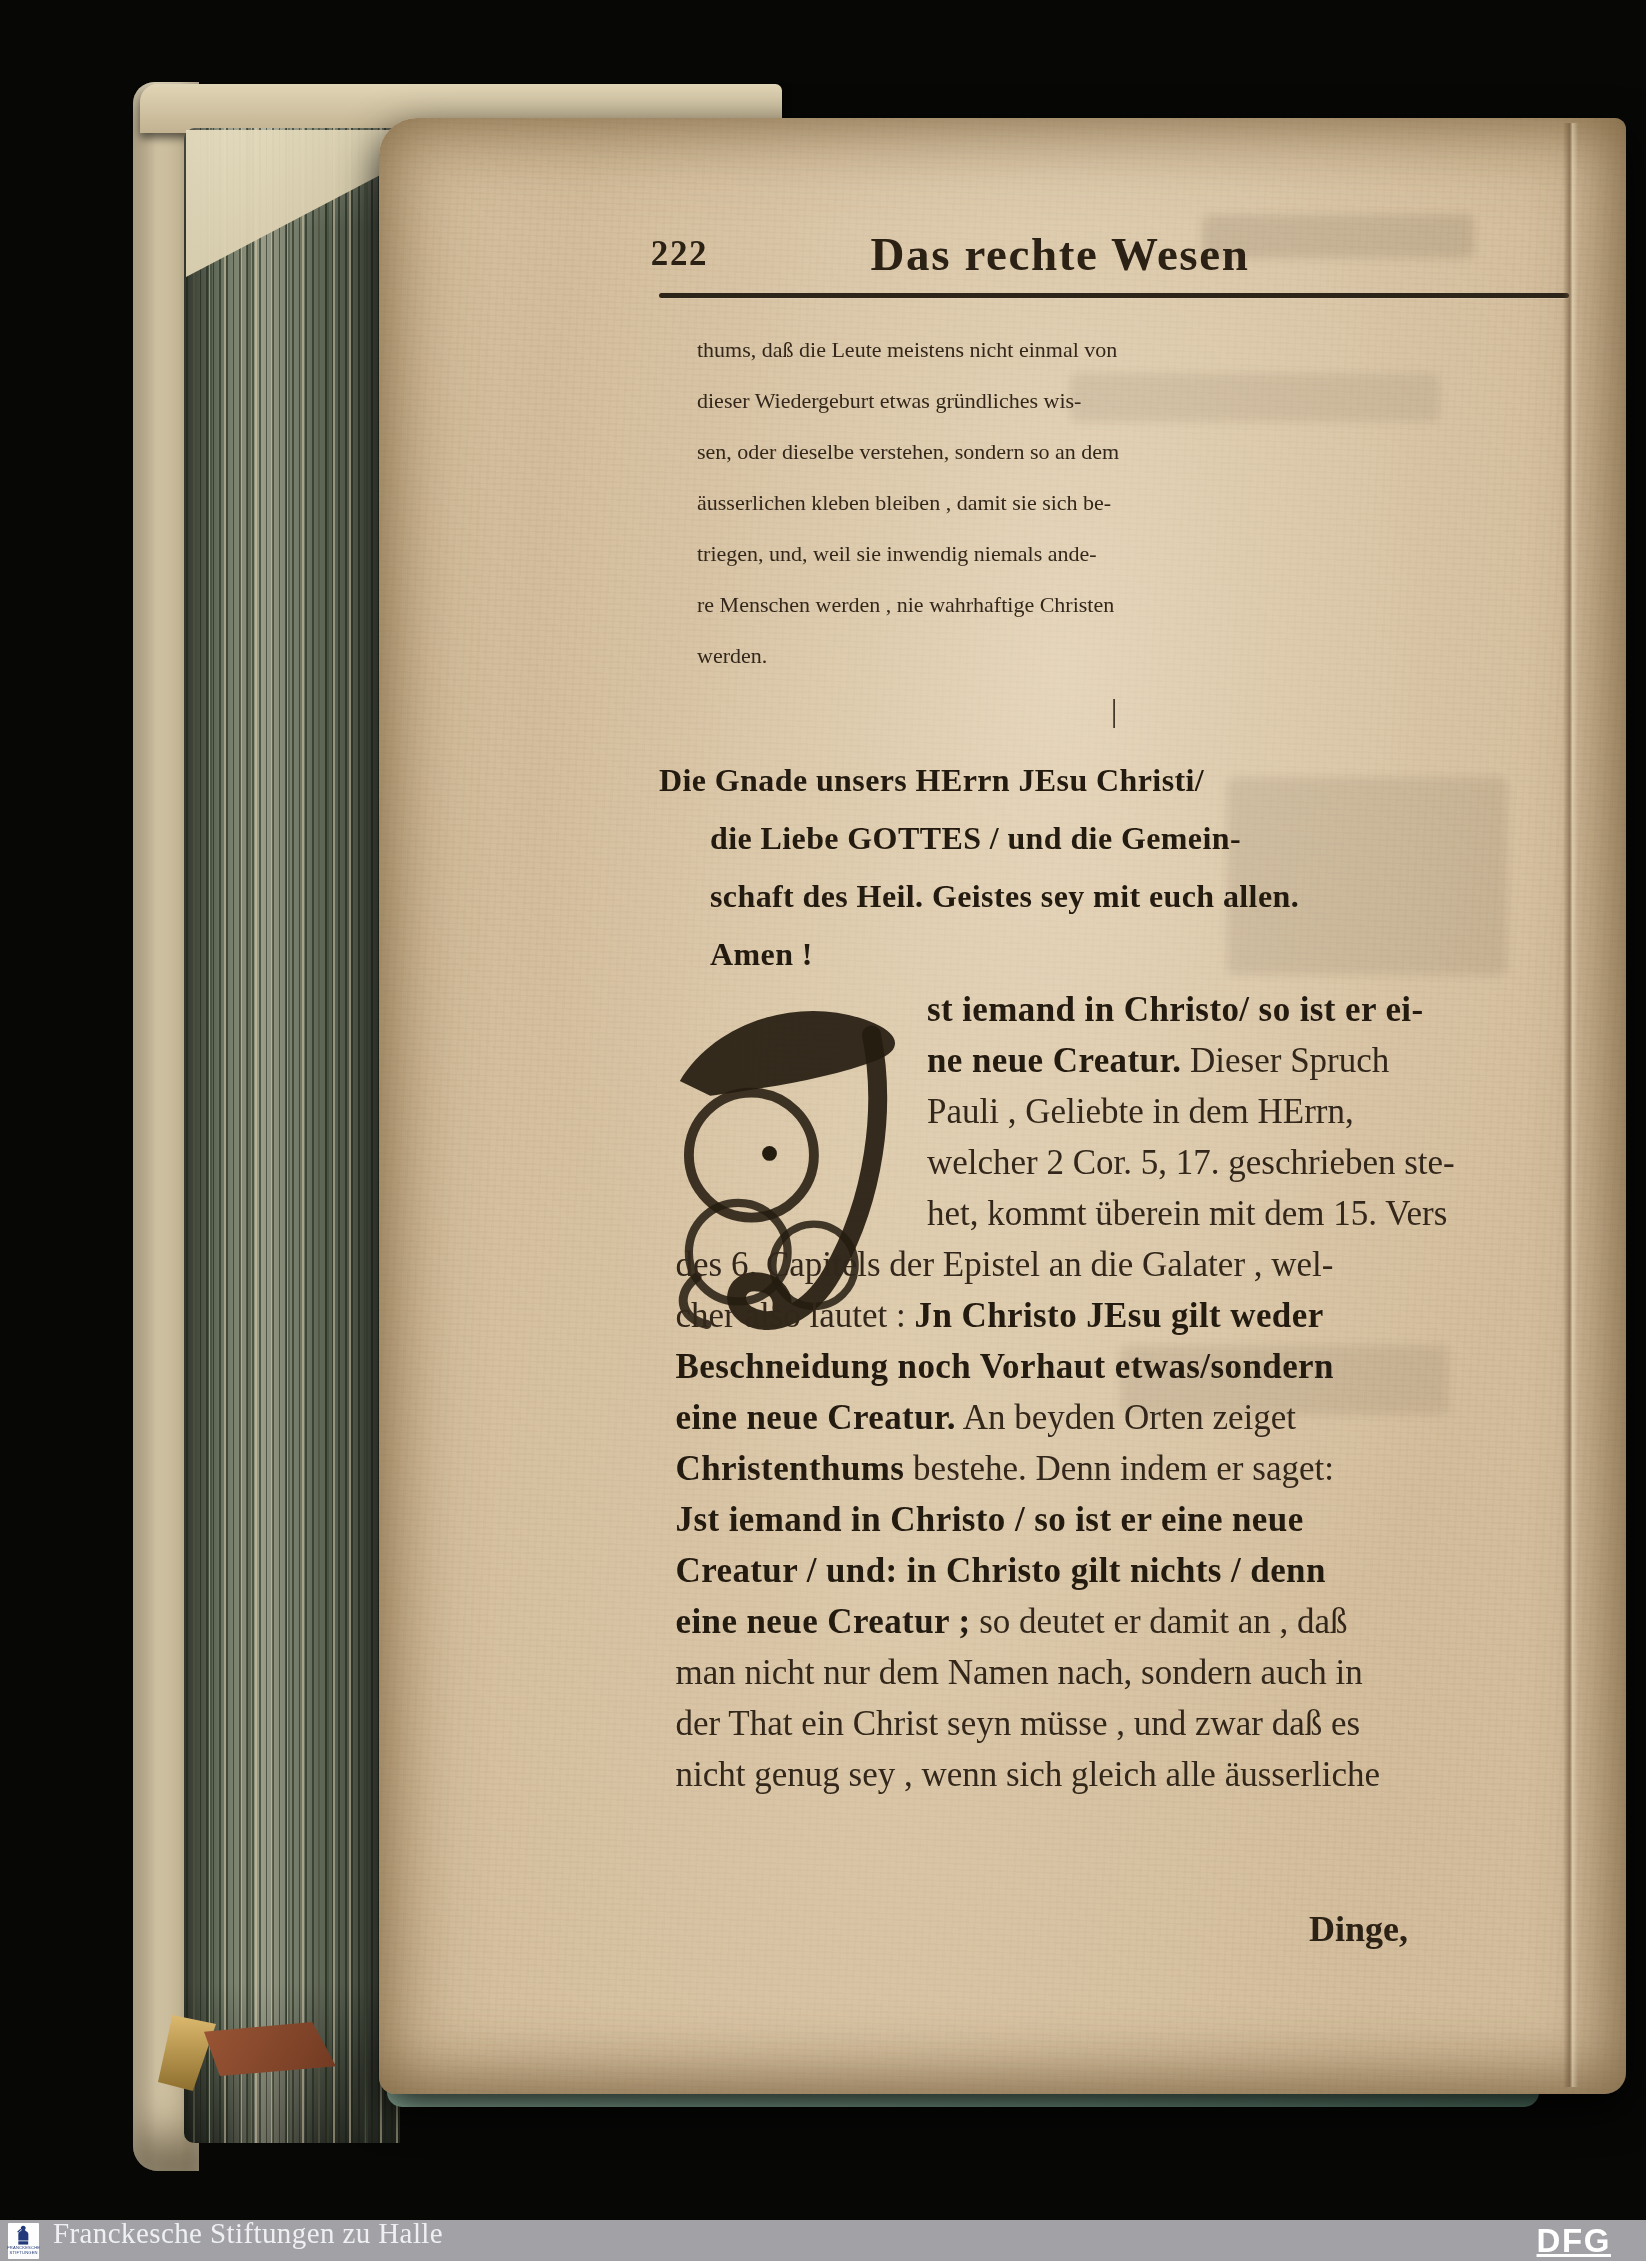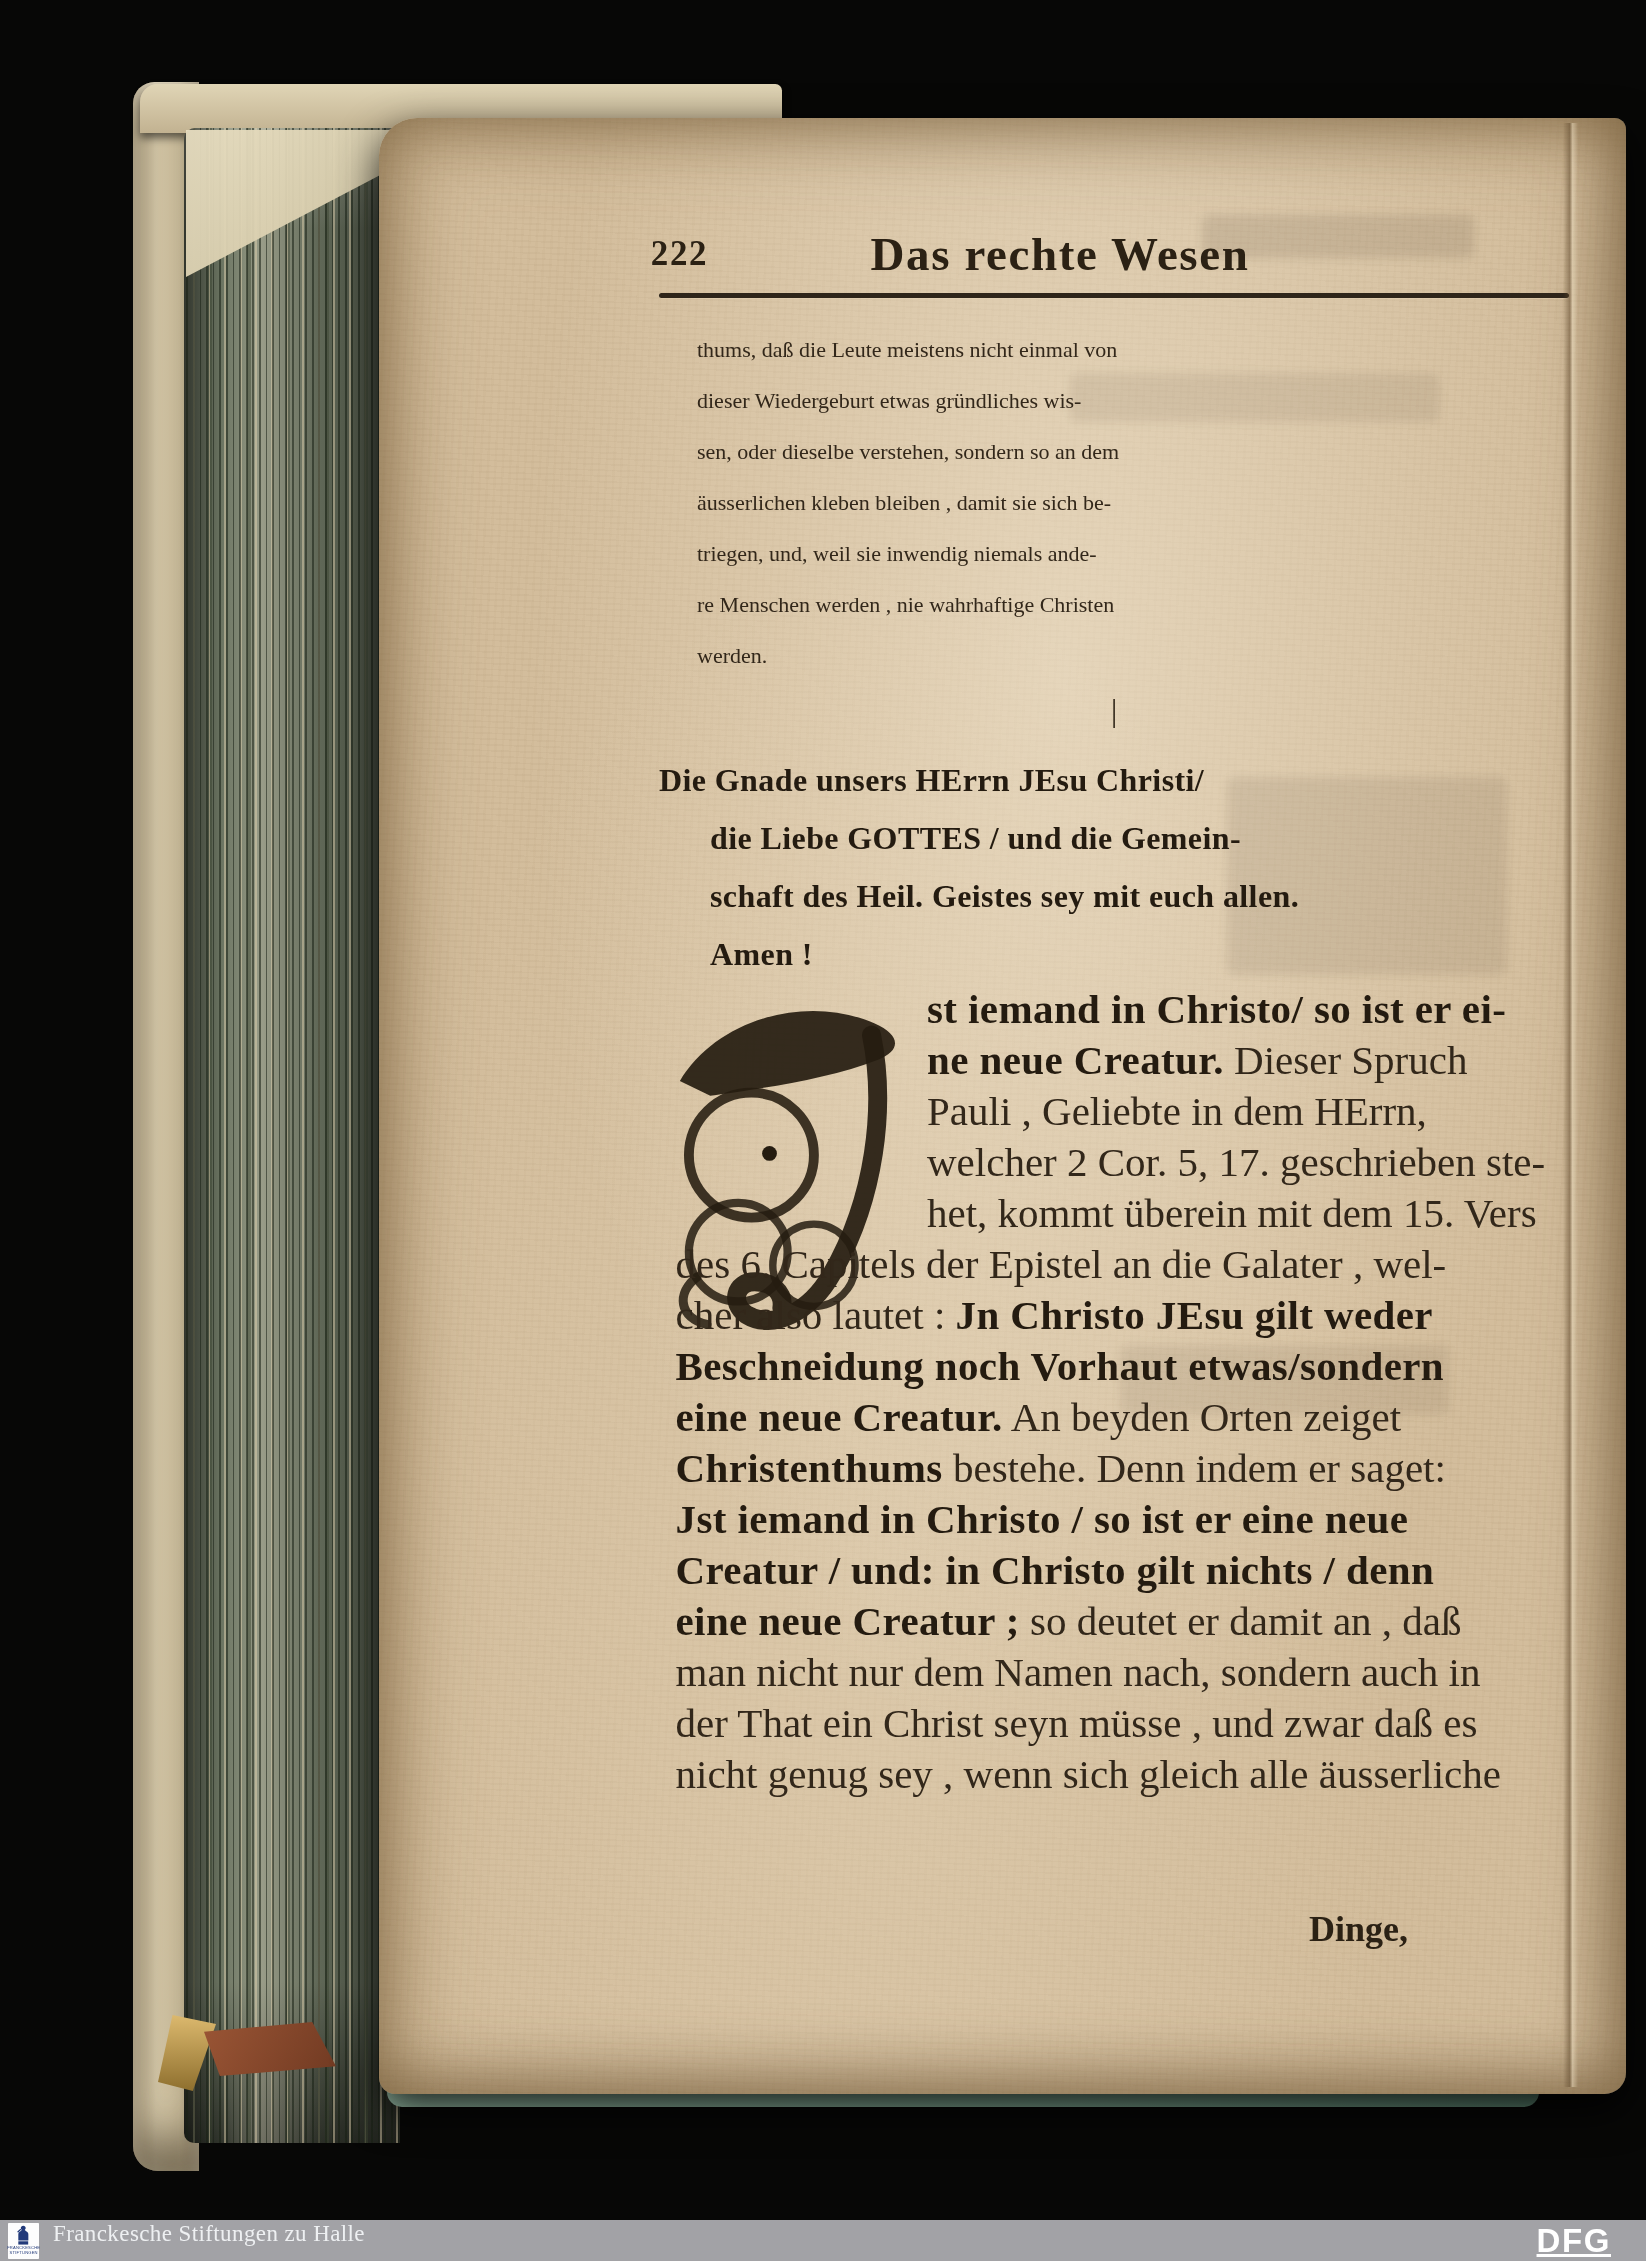--- a/index.html
+++ b/index.html
@@ -90,40 +90,40 @@
     font-size:47px;font-weight:700;letter-spacing:1.6px;color:#2b2114;
   }
   .head-rule{position:absolute;top:66px;left:0;width:910px;height:5px;background:#2e251a;border-radius:2.5px;
     box-shadow:0 0.8px 0 rgba(240,225,195,.4);}
   .para{position:absolute;left:0;width:910px;}
   .tline{white-space:nowrap;}
   .p1{top:97px;margin-left:38px;font-size:22px;line-height:51px;}
   .section-mark{position:absolute;top:466px;left:0;width:100%;text-align:center;font-size:31px;color:#2b2114;}
   .salutation{top:524px;font-size:32px;line-height:58px;font-weight:700;color:#261d10;letter-spacing:0.8px;}
   .salutation .tline:not(:first-child){margin-left:51px;}
-  .p3{top:757px;font-size:41px;line-height:51px;}
+  .p3{top:757px;font-size:35px;line-height:51px;}
   .p3 .inner{margin-left:16.5px;}
   .dropcap{float:left;width:255px;height:255px;margin-right:13px;}
   .dropcap svg{overflow:visible;display:block;}
   .b{font-weight:700;color:#241b10;letter-spacing:0.4px;}
   .catchword{position:absolute;top:1681px;left:0;width:910px;text-align:right;
     padding-right:161px;box-sizing:border-box;font-size:36px;font-weight:700;color:#2b2114;}
   
   .footer-bar{
     position:absolute;left:0;bottom:0;width:1646px;height:41px;z-index:10;
     background:#a2a2a6;
   }
   .logo-box{
     position:absolute;left:8.2px;top:2.5px;width:31px;height:36px;background:#fdfdfd;border-radius:0.8px;
     display:flex;flex-direction:column;align-items:center;justify-content:flex-start;padding-top:1.6px;box-sizing:border-box;
   }
   .logo-text{font-family:"Liberation Sans",sans-serif;font-size:4.1px;line-height:5px;color:#223a7a;letter-spacing:0.2px;text-align:center;}
   .institution{
     position:absolute;left:53px;top:0;height:27px;display:flex;align-items:center;
-    font-family:"Liberation Serif",serif;font-size:23px;color:#eef0f2;letter-spacing:0.4px;
+    font-family:"Liberation Serif",serif;font-size:29px;color:#eef0f2;letter-spacing:0.4px;
   }
   .dfg{
     position:absolute;right:35px;top:0;height:41px;display:flex;align-items:center;
     font-family:"Liberation Sans",sans-serif;font-size:33px;font-weight:700;color:#ffffff;letter-spacing:1.6px;text-decoration:underline;
   }
 </style>
 </head>
 <body>
 
 <div class="cover-left"></div>

